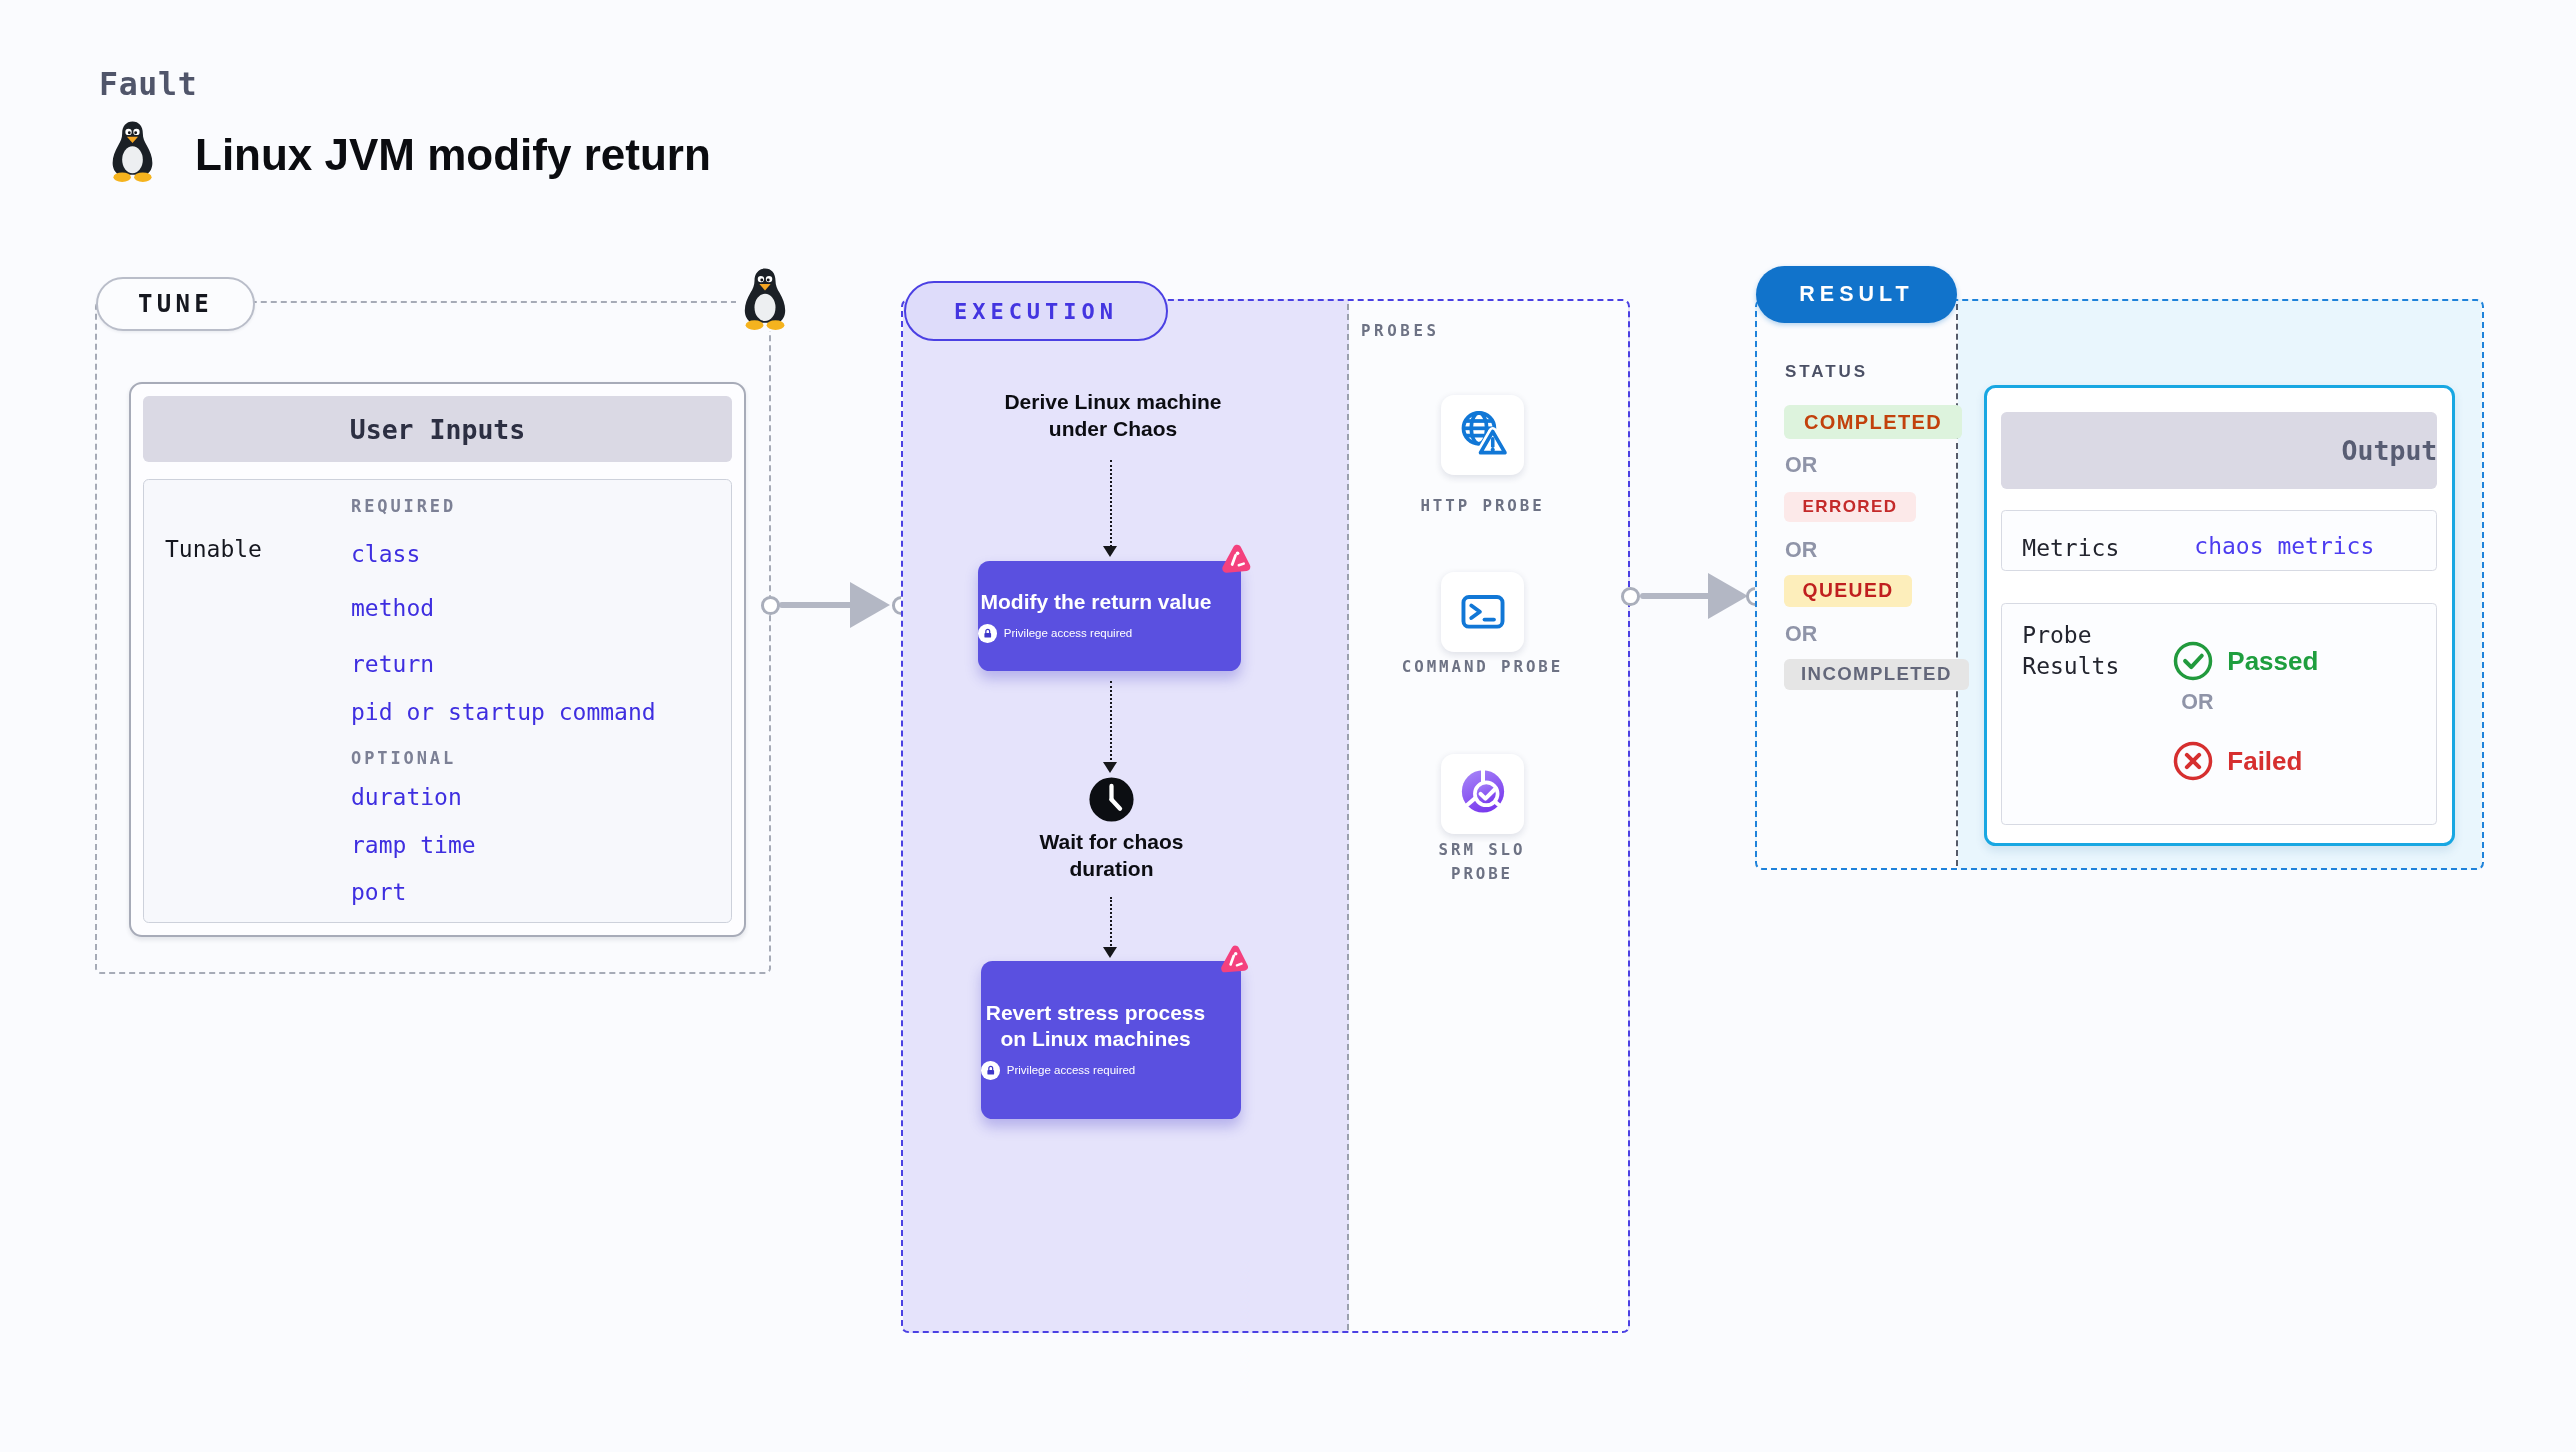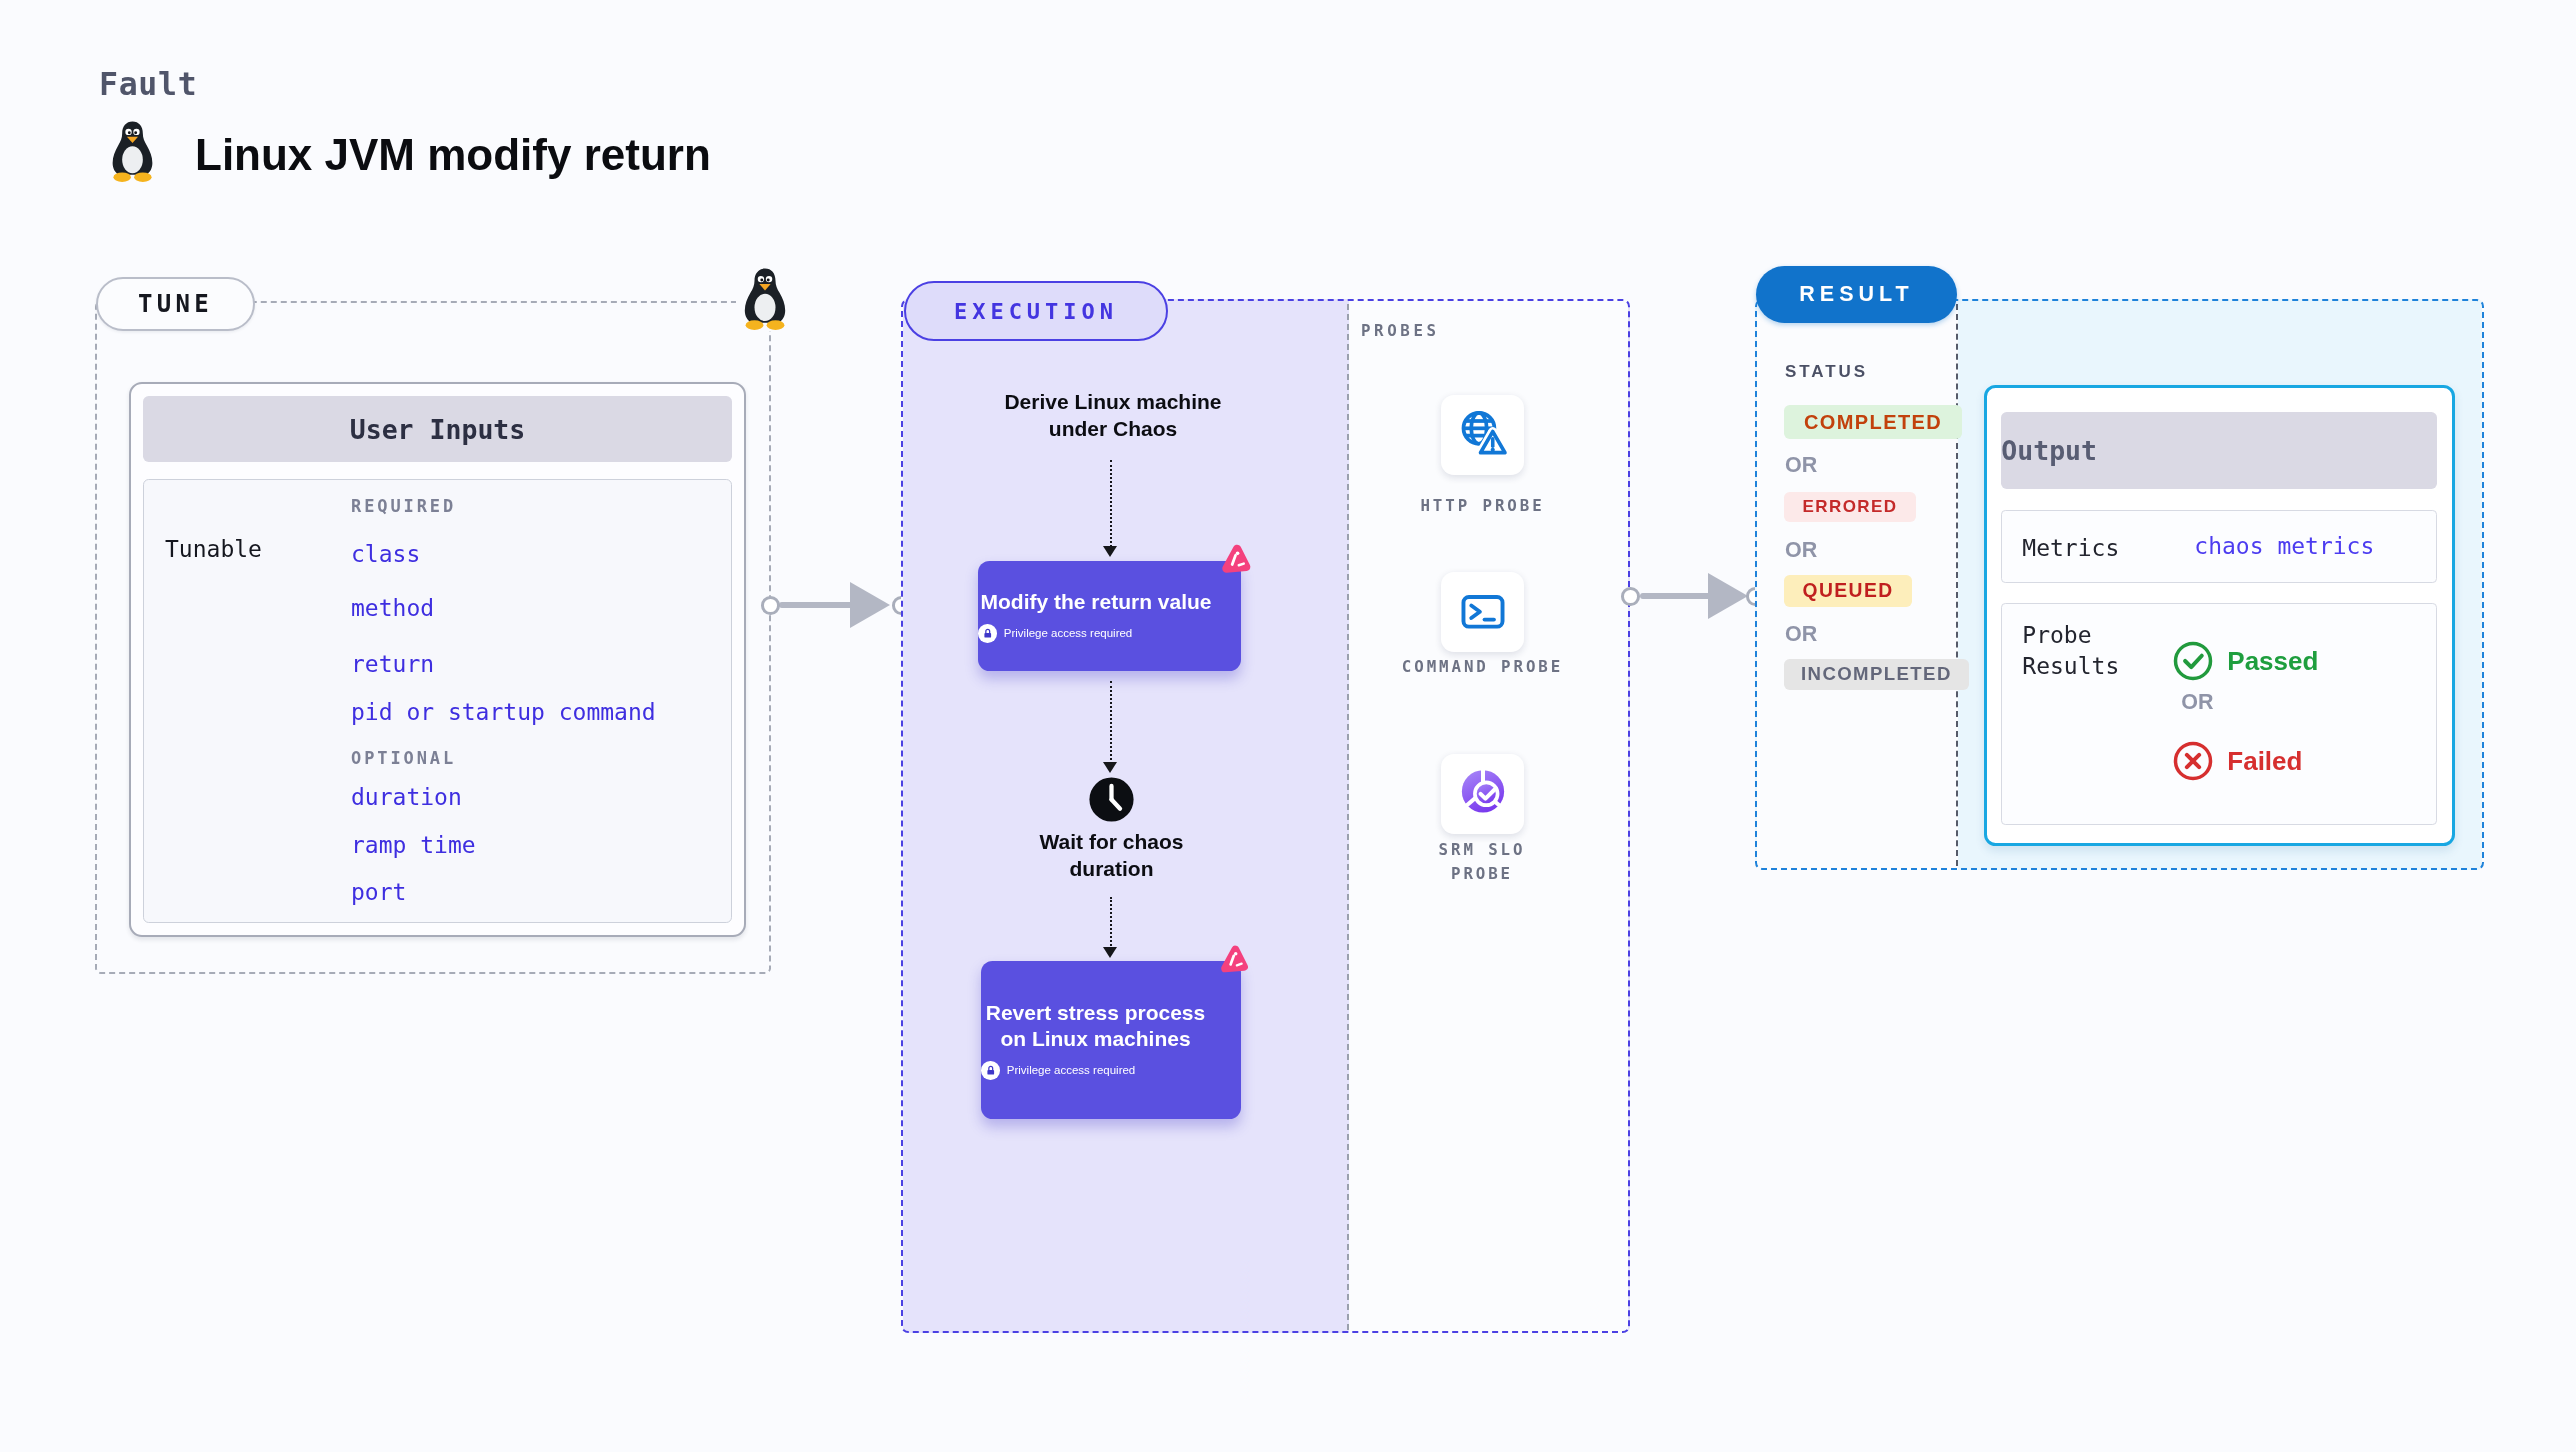--- a/index.html
+++ b/index.html
@@ -79,21 +79,21 @@
   .st-completed{top:405px;background:#ddf3dd;color:#c2410c;font-size:20px;letter-spacing:1.4px;padding:5.7px 20px}
   .st-errored{top:492px;background:#fce9e9;color:#c42a2a;font-size:17px;letter-spacing:1.4px;padding:5px 18.6px}
   .st-queued{top:575px;background:#fdeebb;color:#c01f1f;font-size:19.3px;letter-spacing:1.4px;padding:5px 18.6px}
   .st-incompleted{top:659px;background:#e5e5e5;color:#63677a;font-size:18.6px;letter-spacing:1.4px;padding:4.3px 17px}
   .or{font:700 21.5px var(--sans);color:#8f94a8}
 
   
   .out-card{left:1984px;top:385px;width:471px;height:461px;background:#fff;border:3.6px solid #18a7e2;border-radius:11.5px;
     box-shadow:0 4.3px 10px rgba(10,90,150,.12)}
   .out-header{left:14.3px;top:24px;width:436px;height:77px;background:#dad9e4;border-radius:5.7px;
-    display:flex;align-items:center;justify-content:flex-start;font:700 26.5px var(--mono);color:#585d73}
+    display:flex;align-items:center;justify-content:flex-end;font:700 26.5px var(--mono);color:#585d73}
   .out-row{left:14.3px;width:436px;background:#fcfdff;border:1.4px solid #d7dae3;border-radius:4.3px}
   .out-label{font:400 23px var(--mono);color:#23252f;line-height:31.5px}
   .metrics-value{font:400 23px var(--mono);color:#4c3cf0;cursor:pointer}
   .passed-text{font:700 26px var(--sans);color:#1e9e3e}
   .failed-text{font:700 26px var(--sans);color:#d62f2f}
 </style>
 </head>
 <body>
 
 <div id="canvas">
@@ -293,21 +293,21 @@
   <div class="abs badge st-errored">ERRORED</div>
   <div class="abs or nowrap" style="left:1785px;top:538px">OR</div>
   <div class="abs badge st-queued">QUEUED</div>
   <div class="abs or nowrap" style="left:1785px;top:622px">OR</div>
   <div class="abs badge st-incompleted">INCOMPLETED</div>
 
   <div class="abs out-card">
     <div class="abs out-header">
       <span>Output</span>
     </div>
-    <div class="abs out-row" style="top:122px;height:73px">
+    <div class="abs out-row" style="top:122px;height:61px">
       <span class="abs out-label nowrap" style="left:20px;top:21.5px">Metrics</span>
       <span class="abs metrics-value nowrap" style="left:192px;top:21.5px">chaos metrics</span>
     </div>
     <div class="abs out-row" style="top:215px;height:222px">
       <span class="abs out-label" style="left:20px;top:15.8px;width:150px">Probe Results</span>
       <span class="abs" style="left:170px;top:36px">
         <svg width="42" height="42" viewBox="0 0 48 48">
           <circle cx="24" cy="24" r="20" fill="none" stroke="#219a3d" stroke-width="4"></circle>
           <path d="M15 24l7 7 12-13" stroke="#219a3d" stroke-width="4.6" fill="none" stroke-linecap="round" stroke-linejoin="round"></path>
         </svg>

